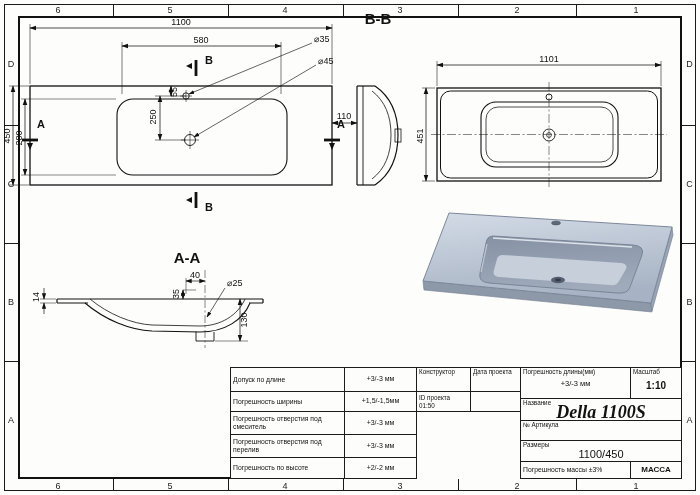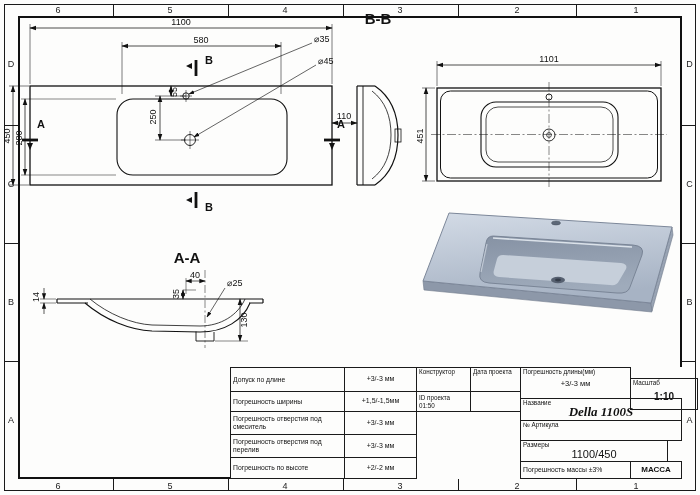--- a/index.html
+++ b/index.html
@@ -17,21 +17,21 @@
   .sect{font-size:15px;font-weight:bold}
   
   .titleblock{position:absolute;left:230px;top:367px;width:452px;height:112px;background:#fdfdfc}
   .cell{position:absolute;border:1px solid #1b1b1b;display:flex;align-items:center;justify-content:center;
         font-size:7px;line-height:1.15;color:#111;text-align:center;padding:1px 2px;overflow:hidden}
   .cell.lbl{justify-content:flex-start;text-align:left;font-size:6.8px}
   .cell.rel{display:block;padding:0}
   .corner{position:absolute;top:1px;left:2px;font-size:6.3px;line-height:1.1;color:#111;text-align:left}
   .centerval{position:absolute;left:0;right:0;top:12px;text-align:center;font-size:7.5px}
   .bigval{position:absolute;left:0;right:0;top:6px;bottom:0;display:flex;align-items:center;justify-content:center}
-  .name-val{font-size:13px;font-weight:bold;font-style:italic;font-family:"Liberation Serif",serif}
+  .name-val{font-size:18px;font-weight:bold;font-style:italic;font-family:"Liberation Serif",serif}
   .size-val{font-size:11px}
   .scale-val{font-size:10px;font-weight:bold}
   .mass{font-size:8px;font-weight:bold}
   .logo{font-size:24px;font-weight:bold;font-style:italic;font-family:"Liberation Serif",serif;letter-spacing:.5px}
   .idproj{position:absolute;top:2px;left:2px;font-size:6.3px;text-align:left;line-height:1.25}
 </style>
 </head>
 <body>
 
 <div class="sheet">
@@ -261,32 +261,32 @@
     <div class="cell rel" style="left:186px;top:24px;width:55px;height:21px">
       <span class="idproj"><span>ID проекта</span><br>
       <span>01:50</span></span>
     </div>
     <div class="cell" style="left:240px;top:24px;width:51px;height:21px"></div>
 
     <div class="cell rel" style="left:290px;top:0;width:111px;height:32px">
       <span class="corner">Погрешность длины(мм)</span>
       <span class="centerval">+3/-3 мм</span>
     </div>
-    <div class="cell rel" style="left:400px;top:11px;width:68px;height:32px">
+    <div class="cell rel" style="left:400px;top:0;width:52px;height:32px">
       <span class="corner">Масштаб</span>
       <span class="centerval scale-val">1:10</span>
     </div>
     <div class="cell rel" style="left:290px;top:31px;width:162px;height:23px">
       <span class="corner">Название</span>
       <span class="bigval name-val">Della 1100S</span>
     </div>
     <div class="cell rel" style="left:290px;top:53px;width:162px;height:21px">
       <span class="corner">№ Артикула</span>
     </div>
-    <div class="cell rel" style="left:290px;top:73px;width:148px;height:22px">
+    <div class="cell rel" style="left:290px;top:73px;width:162px;height:22px">
       <span class="corner">Размеры</span>
       <span class="bigval size-val">1100/450</span>
     </div>
     <div class="cell lbl" style="left:290px;top:94px;width:111px;height:18px">Погрешность массы ±3%</div>
     <div class="cell" style="left:400px;top:94px;width:52px;height:18px">
       <span class="mass">МАССА</span>
     </div>
   </div>
 </div>
 

